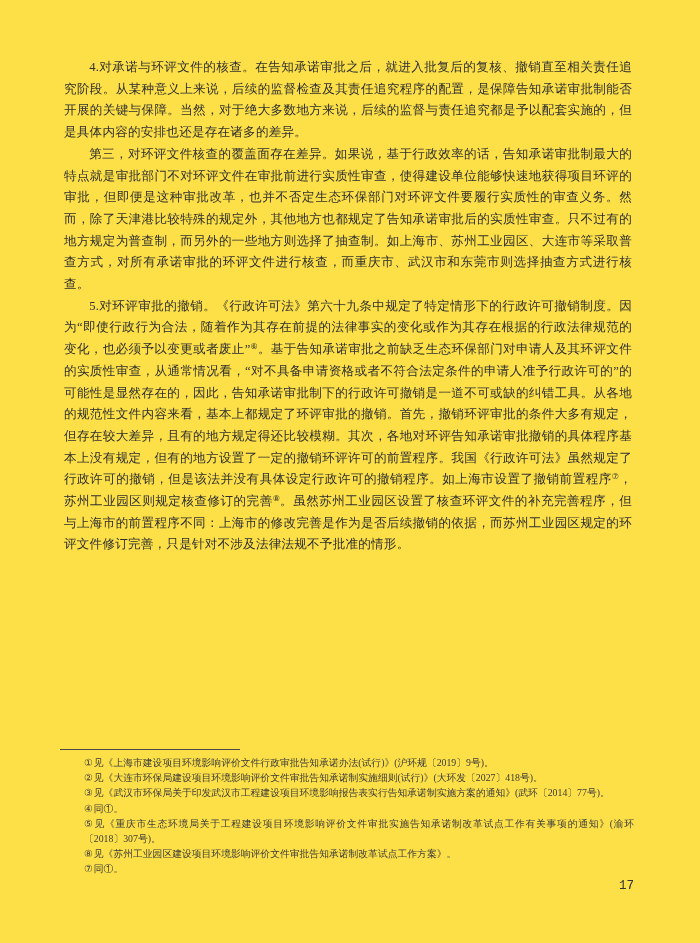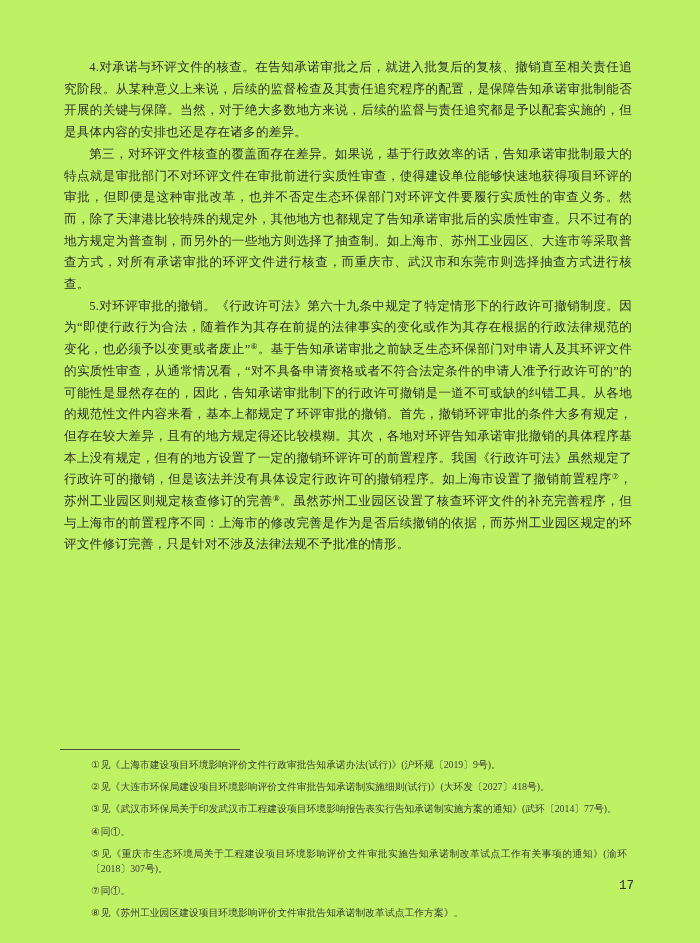--- a/index.html
+++ b/index.html
@@ -1,21 +1,21 @@
 <!DOCTYPE html>
 <html><head>
 <meta charset="utf-8">
 <style>
   html, body { margin: 0; padding: 0; background: #e9e9e9; }
   .page {
     position: relative;
     width: 700px;
     height: 943px;
     margin: 0;
-    background: #bef264;
+    background: #fde047;
     font-family: "Liberation Serif", "DejaVu Serif", serif;
     color: #2e2e2e;
     overflow: hidden;
   }
   .main {
     position: absolute;
     left: 64px;
     top: 57px;
     width: 568px;
     font-size: 12.6px;
@@ -41,21 +41,21 @@
     height: 0;
     border-top: 1px solid #4a4a4a;
     margin: 0 0 5px -4px;
   }
   .footnotes {
     font-size: 9.8px;
     line-height: 15.2px;
     color: #3a3a3a;
     text-align: justify;
   }
-  .fn { margin: 7px; padding-left: 20px; }
+  .fn { margin: 0; padding-left: 20px; }
   .fn-marker { margin-right: 1px; }
   .pagenum {
     position: absolute;
     top: 879px;
     right: 66px;
     font-size: 12.5px;
     color: #333333;
     font-family: Liberation Mono, monospace;
   }
 </style>
@@ -71,20 +71,20 @@
   </div>
 
   <div class="after-main">
     <div class="fnsep"></div>
     <div class="footnotes">
       <p class="fn"><span class="fn-marker">①</span><span>见《上海市建设项目环境影响评价文件行政审批告知承诺办法(试行)》(沪环规〔2019〕9号)。</span></p>
       <p class="fn"><span class="fn-marker">②</span><span>见《大连市环保局建设项目环境影响评价文件审批告知承诺制实施细则(试行)》(大环发〔2027〕418号)。</span></p>
       <p class="fn"><span class="fn-marker">③</span><span>见《武汉市环保局关于印发武汉市工程建设项目环境影响报告表实行告知承诺制实施方案的通知》(武环〔2014〕77号)。</span></p>
       <p class="fn"><span class="fn-marker">④</span><span>同①。</span></p>
       <p class="fn"><span class="fn-marker">⑤</span><span>见《重庆市生态环境局关于工程建设项目环境影响评价文件审批实施告知承诺制改革试点工作有关事项的通知》(渝环〔2018〕307号)。</span></p>
+      <p class="fn"><span class="fn-marker">⑧</span><span>见《苏州工业园区建设项目环境影响评价文件审批告知承诺制改革试点工作方案》。</span></p>
       <p class="fn"><span class="fn-marker">⑦</span><span>同①。</span></p>
-      <p class="fn"><span class="fn-marker">⑧</span><span>见《苏州工业园区建设项目环境影响评价文件审批告知承诺制改革试点工作方案》。</span></p>
     </div>
   </div>
 
   <div class="pagenum">17</div>
 
 </div>
 
 </body></html>

